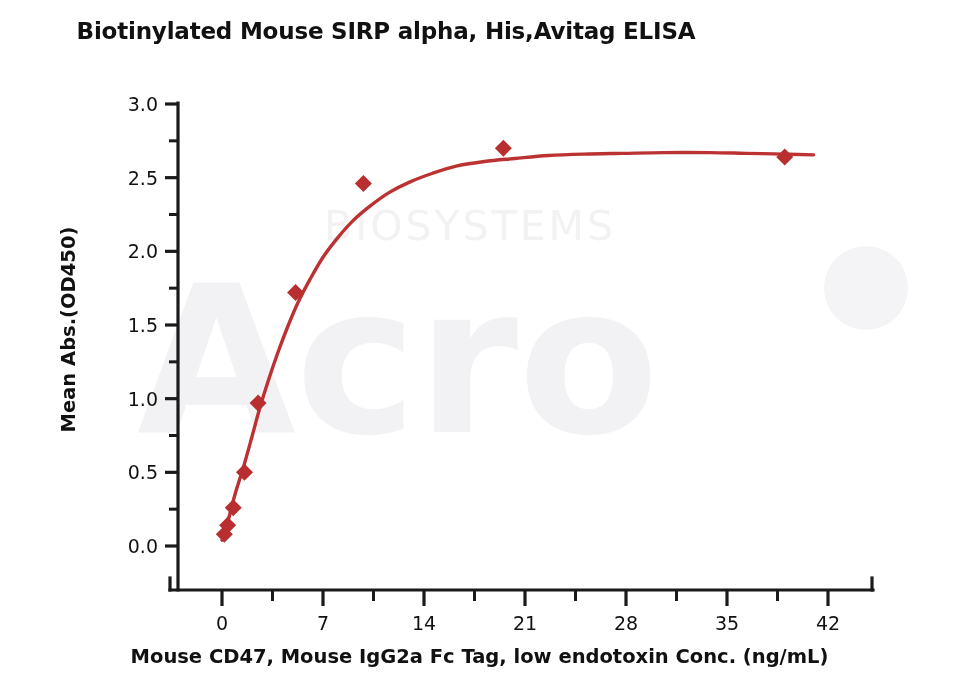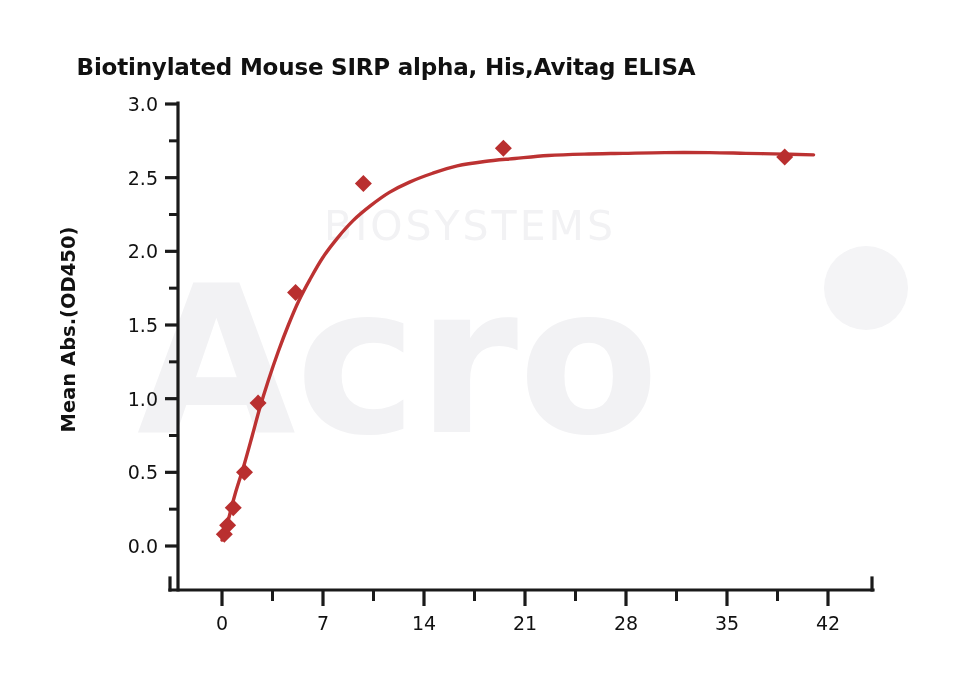--- a/index.html
+++ b/index.html
@@ -23,21 +23,20 @@
   .chart-title {
     position: absolute;
     left: 0;
     top: 18px;
     width: 772px;
     text-align: center;
     font-size: 23px;
     font-weight: bold;
     letter-spacing: -0.2px;
     color: #111111;
-    margin-top: 36px;
   }
   .chart-subtitle {
     position: absolute;
     left: 0;
     top: 58px;
     width: 959px;
     text-align: center;
     font-size: 18.5px;
     font-weight: normal;
     color: #1a1a1a;
@@ -160,16 +159,17 @@
         <polygon points="244.50857142857143,463.8333333333333 253.00857142857143,472.3333333333333 244.50857142857143,480.8333333333333 236.00857142857143,472.3333333333333" fill="#b92f2f"></polygon>
         <polygon points="258.07142857142856,394.5866666666667 266.57142857142856,403.0866666666667 258.07142857142856,411.5866666666667 249.57142857142856,403.0866666666667" fill="#b92f2f"></polygon>
         <polygon points="295.5857142857143,284.08666666666664 304.0857142857143,292.58666666666664 295.5857142857143,301.08666666666664 287.0857142857143,292.58666666666664" fill="#b92f2f"></polygon>
         <polygon points="363.4,175.06 371.9,183.56 363.4,192.06 354.9,183.56" fill="#b92f2f"></polygon>
         <polygon points="503.3571428571429,139.69999999999993 511.8571428571429,148.19999999999993 503.3571428571429,156.69999999999993 494.8571428571429,148.19999999999993" fill="#b92f2f"></polygon>
         <polygon points="784.7142857142858,148.53999999999996 793.2142857142858,157.03999999999996 784.7142857142858,165.53999999999996 776.2142857142858,157.03999999999996" fill="#b92f2f"></polygon>
       </g>
 
   </svg>
 
+  <div class="xaxis-title">Mouse CD47, Mouse IgG2a Fc Tag, low endotoxin Conc. (ng/mL)</div>
 
   <div class="yaxis-title">Mean Abs.(OD450)</div>
 
 </div>
 
 </body></html>

